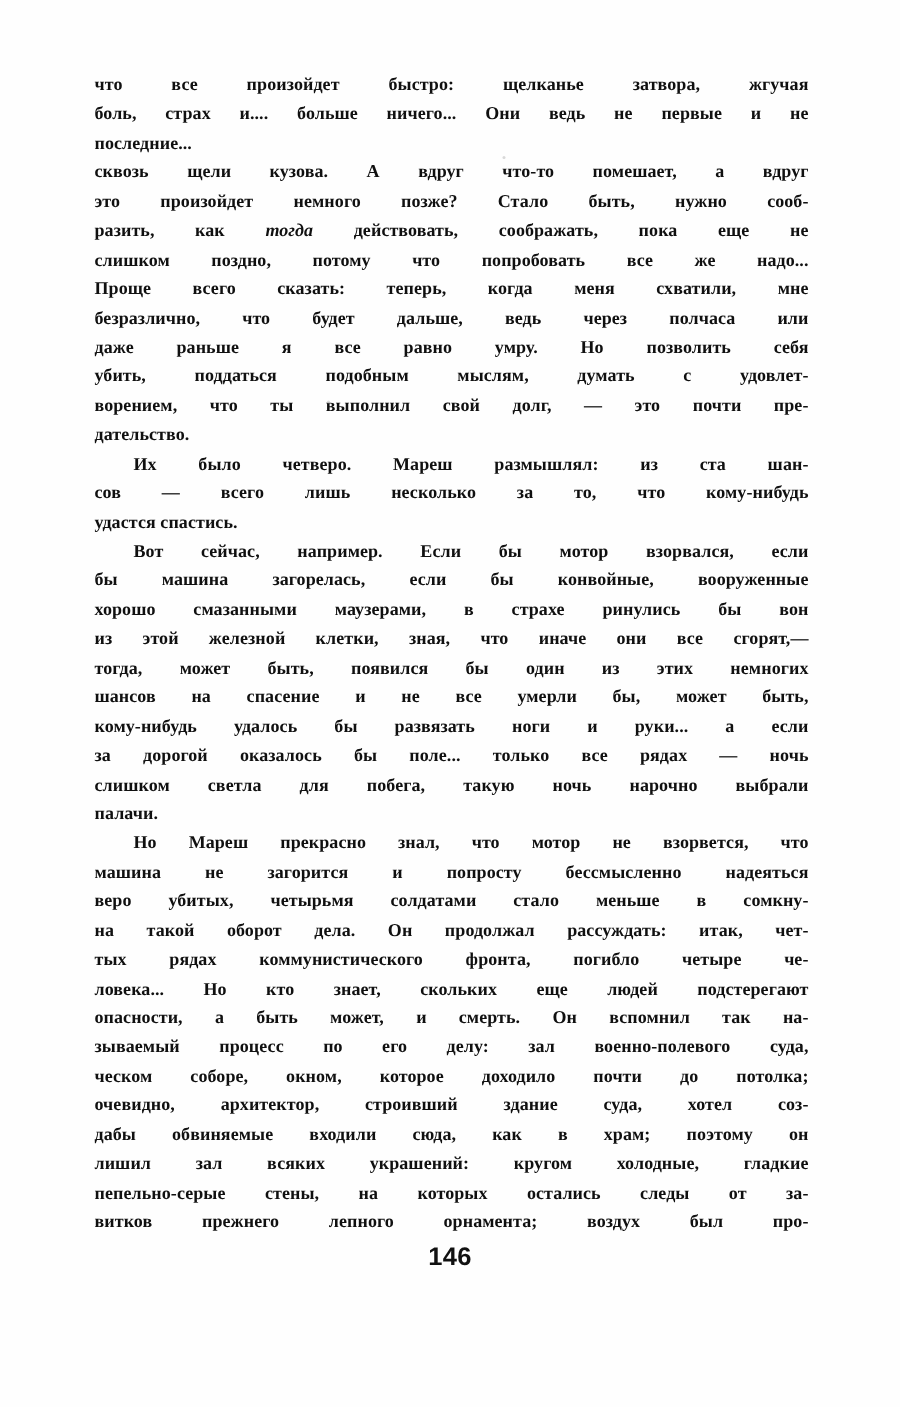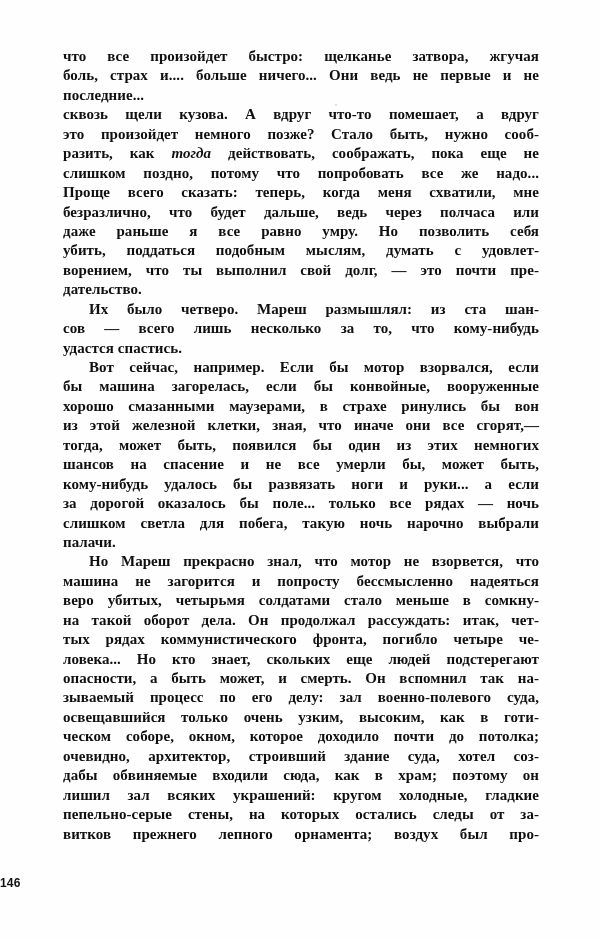--- a/index.html
+++ b/index.html
@@ -32,21 +32,21 @@
     top: 47px;
     width: 476px;
   }
 
   
   .ln {
     display: block;
     width: 476px;
     height: 19.45px;
     line-height: 19.45px;
-    font-size: 15px;
+    font-size: 12px;
     font-weight: 700;
     letter-spacing: 0.05px;
     white-space: nowrap;
     text-align: justify;
     text-align-last: justify;
     text-justify: inter-word;
     overflow: visible;
   }
   
   .ln.last {
@@ -58,25 +58,25 @@
     text-indent: 26px;
   }
 
   .ital {
     font-style: italic;
   }
 
   
   .folio {
     position: absolute;
-    top: 876px;
+    top: 828px;
     left: 0;
     width: 600px;
-    text-align: left;
-    font-size: 12px;
+    text-align: center;
+    font-size: 17px;
     font-weight: 700;
     font-family: "Liberation Sans", "DejaVu Sans", sans-serif;
     letter-spacing: 0.2px;
     color: #111111;
   }
 
   
   .speck {
     position: absolute;
     background: #b9b9b9;
@@ -117,21 +117,20 @@
       <span class="ln">слишком светла для побега, такую ночь нарочно выбрали</span>
       <span class="ln last">палачи.</span>
       <span class="ln indent">Но Мареш прекрасно знал, что мотор не взорвется, что</span>
       <span class="ln">машина не загорится и попросту бессмысленно надеяться</span>
       <span class="ln">веро убитых, четырьмя солдатами стало меньше в сомкну-</span>
       <span class="ln">на такой оборот дела. Он продолжал рассуждать: итак, чет-</span>
       <span class="ln">тых рядах коммунистического фронта, погибло четыре че-</span>
       <span class="ln">ловека... Но кто знает, скольких еще людей подстерегают</span>
       <span class="ln">опасности, а быть может, и смерть. Он вспомнил так на-</span>
       <span class="ln">зываемый процесс по его делу: зал военно-полевого суда,</span>
-      <span class="ln">освещавшийся только очень узким, высоким, как в готи-</span>
       <span class="ln">ческом соборе, окном, которое доходило почти до потолка;</span>
       <span class="ln">очевидно, архитектор, строивший здание суда, хотел соз-</span>
       <span class="ln">дабы обвиняемые входили сюда, как в храм; поэтому он</span>
       <span class="ln">лишил зал всяких украшений: кругом холодные, гладкие</span>
       <span class="ln">пепельно-серые стены, на которых остались следы от за-</span>
       <span class="ln">витков прежнего лепного орнамента; воздух был про-</span>
     </div>
 
   <div class="folio">146</div>
 

